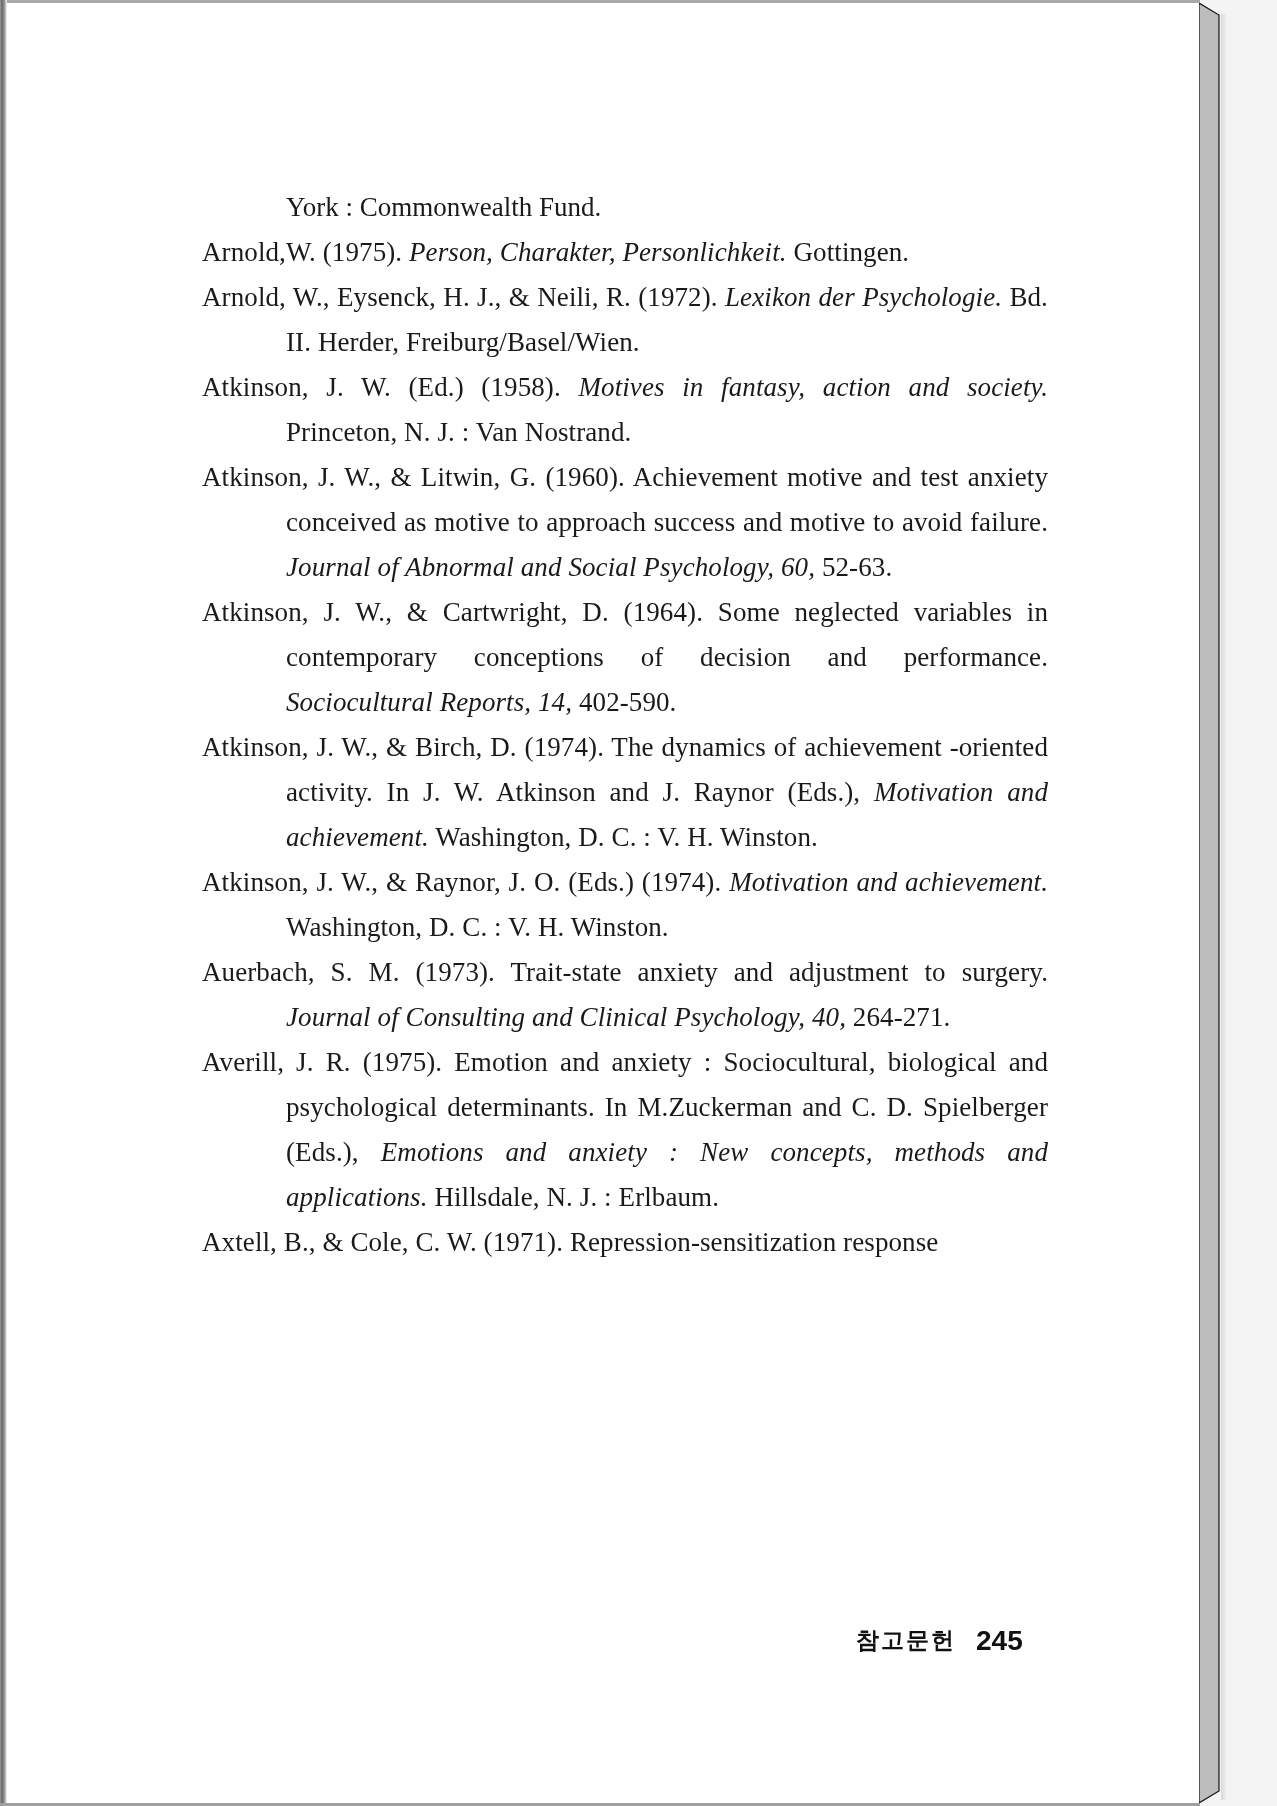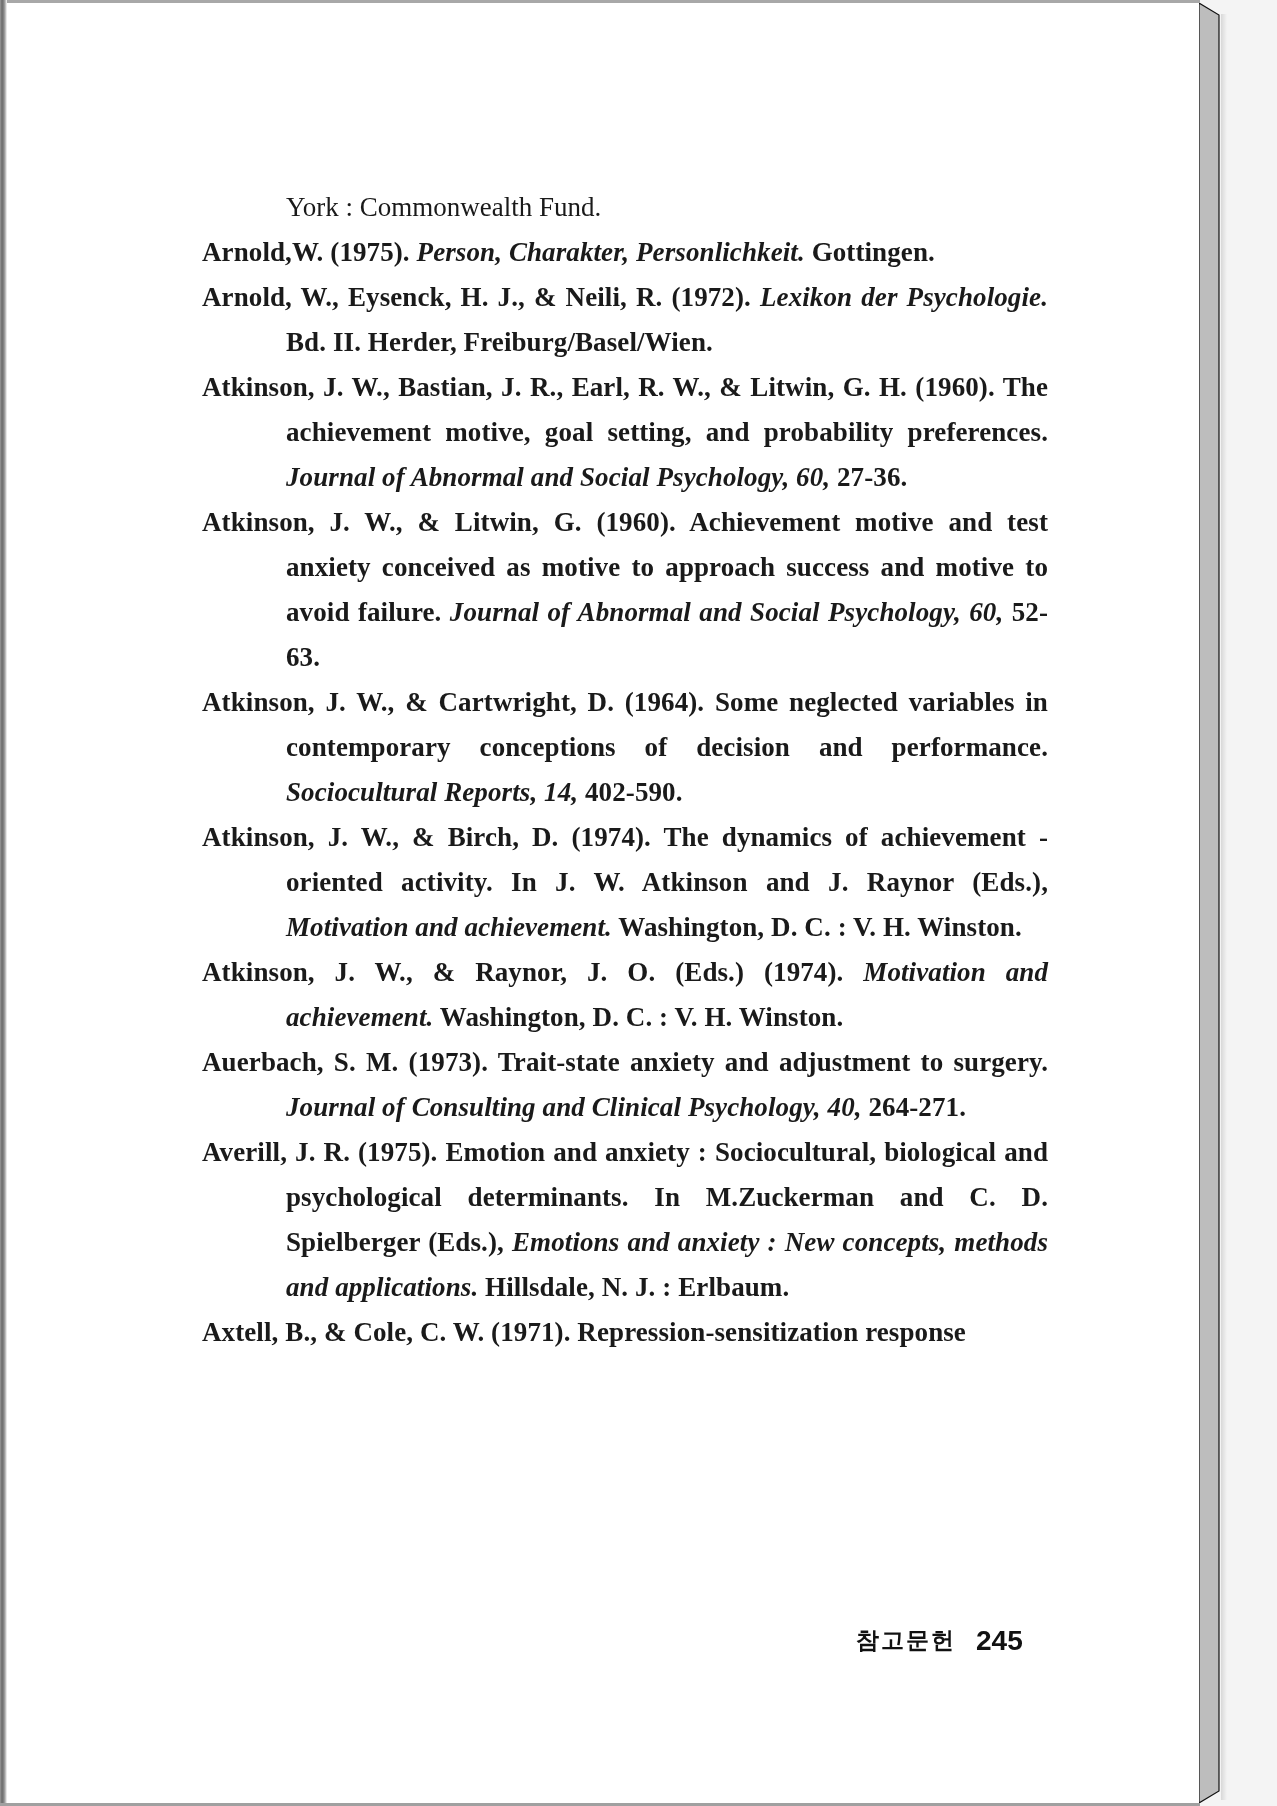--- a/index.html
+++ b/index.html
@@ -34,21 +34,20 @@
   }
 
   .refs {
     position: absolute; left: 202px; top: 185px; width: 846px;
     font-size: 27px; line-height: 45px; color: #1a1a1a;
   }
   .ref {
     padding-left: 84px; text-indent: -84px;
     text-align: justify; margin: 0;
     letter-spacing: 0.1px;
-    font-weight: bold;
   }
   .cont { padding-left: 84px; margin: 0; }
   .ref i, .cont i { font-style: italic; }
 
   .footer {
     position: absolute; left: 856px; top: 1625px;
     font-size: 23px; color: #111;
     display: flex; align-items: flex-start; gap: 20px;
   }
   .footer .section { font-family: "DejaVu Sans", sans-serif; letter-spacing: 2px; font-weight: bold; }
@@ -71,22 +70,22 @@
   <div class="edge-shadow"></div>
   <div class="bottom-border"></div>
 
   <div class="refs">
     <p class="cont">York : Commonwealth Fund.</p>
 
     <p class="ref"><span>Arnold,W. (1975). </span><i>Person, Charakter, Personlichkeit.</i><span> Gottingen.</span></p>
 
     <p class="ref"><span>Arnold, W., Eysenck, H. J., &amp; Neili, R. (1972). </span><i>Lexikon der Psychologie.</i><span> Bd. II. Herder, Freiburg/Basel/Wien.</span></p>
 
+    <p class="ref"><span>Atkinson, J. W. (Ed.) (1958). </span><i>Motives in fantasy, action and society.</i><span> Princeton, N. J. : Van Nostrand.</span></p>
 
-    <p class="ref"><span>Atkinson, J. W., Bastian, J. R., Earl, R. W., &amp; Litwin, G. H. (1960). The achievement motive, goal setting, and probability preferences. </span><i>Journal of Abnormal and Social Psychology, 60,</i><span> 27-36.</span></p>
 
     <p class="ref"><span>Atkinson, J. W., &amp; Litwin, G. (1960). Achievement motive and test anxiety conceived as motive to approach success and motive to avoid failure. </span><i>Journal of Abnormal and Social Psychology, 60,</i><span> 52-63.</span></p>
 
     <p class="ref"><span>Atkinson, J. W., &amp; Cartwright, D. (1964). Some neglected variables in contemporary conceptions of decision and performance. </span><i>Sociocultural Reports, 14,</i><span> 402-590.</span></p>
 
     <p class="ref"><span>Atkinson, J. W., &amp; Birch, D. (1974). The dynamics of achievement -oriented activity. In J. W. Atkinson and J. Raynor (Eds.), </span><i>Motivation and achievement.</i><span> Washington, D. C. : V. H. Winston.</span></p>
 
     <p class="ref"><span>Atkinson, J. W., &amp; Raynor, J. O. (Eds.) (1974). </span><i>Motivation and achievement.</i><span> Washington, D. C. : V. H. Winston.</span></p>
 
     <p class="ref"><span>Auerbach, S. M. (1973). Trait-state anxiety and adjustment to surgery. </span><i>Journal of Consulting and Clinical Psychology, 40,</i><span> 264-271.</span></p>

